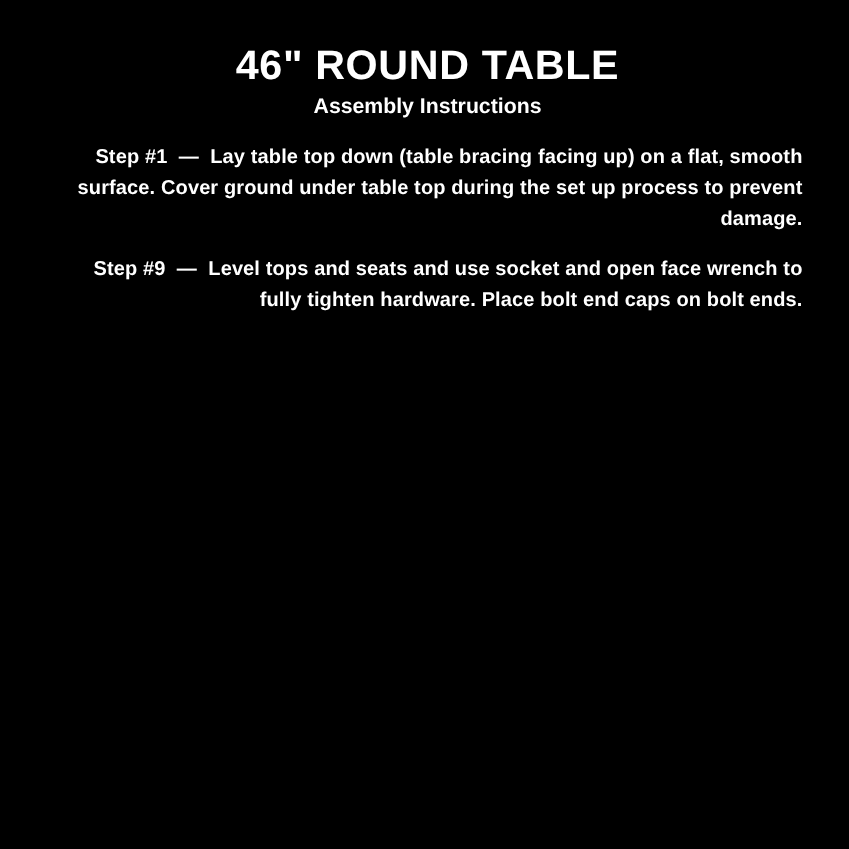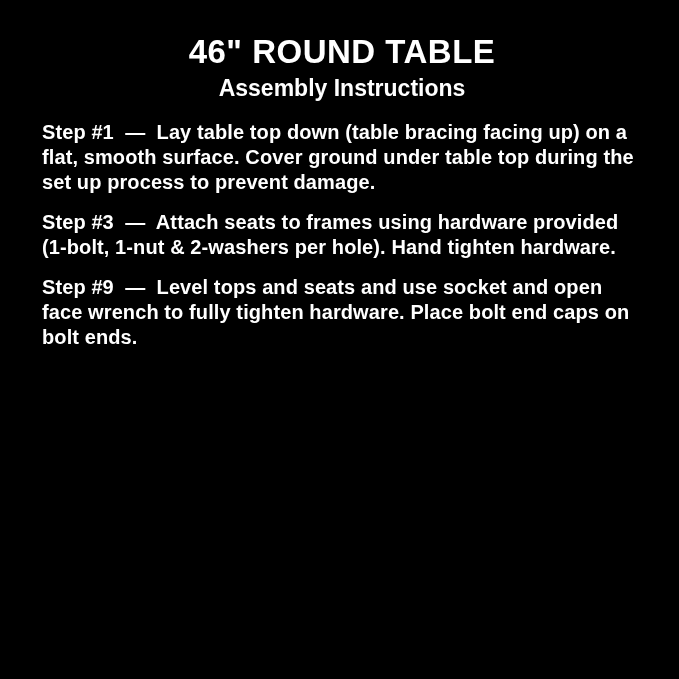--- a/index.html
+++ b/index.html
@@ -23,39 +23,39 @@
     text-align: center;
     margin-bottom: 18px;
   }
   .title {
     font-size: 33px;
     line-height: 1.1;
     letter-spacing: 0.5px;
     margin: 0 0 6px 0;
   }
   .subtitle {
-    font-size: 23px;
+    font-size: 17px;
     line-height: 1.1;
     margin: 0;
   }
   .steps p {
-    font-size: 20px;
+    font-size: 16px;
     line-height: 25px;
     margin: 0 0 15px 0;
     max-width: 600px;
     white-space: pre-wrap;
     letter-spacing: 0.1px;
+    text-align: right;
   }
 </style>
 </head>
 <body>
 
 <div class="poster">
   <div class="header">
     <h1 class="title">46" ROUND TABLE</h1>
     <h2 class="subtitle">Assembly Instructions</h2>
   </div>
   <div class="steps">
     <p>Step #1  —  Lay table top down (table bracing facing up) on a flat, smooth surface. Cover ground under table top during the set up process to prevent damage.</p>
-    <p>Step #3  —  Attach seats to frames using hardware provided (1-bolt, 1-nut &amp; 2-washers per hole). Hand tighten hardware.</p>
     <p>Step #9  —  Level tops and seats and use socket and open face wrench to fully tighten hardware. Place bolt end caps on bolt ends.</p>
   </div>
 </div>
 
 </body></html>

